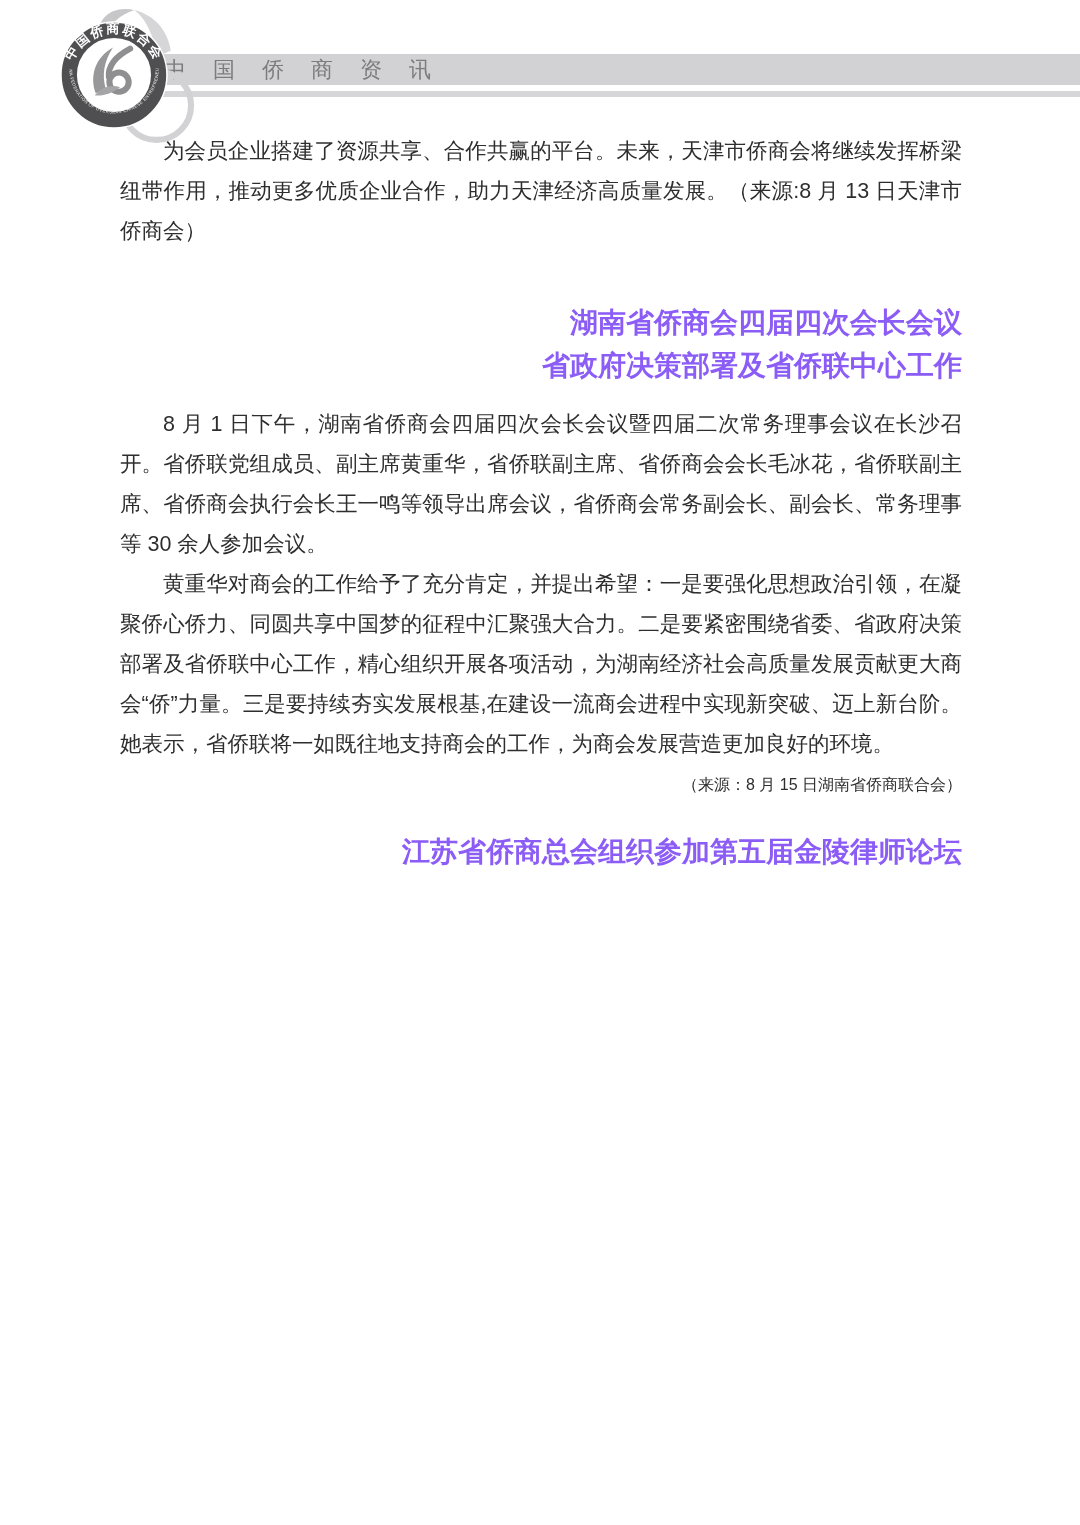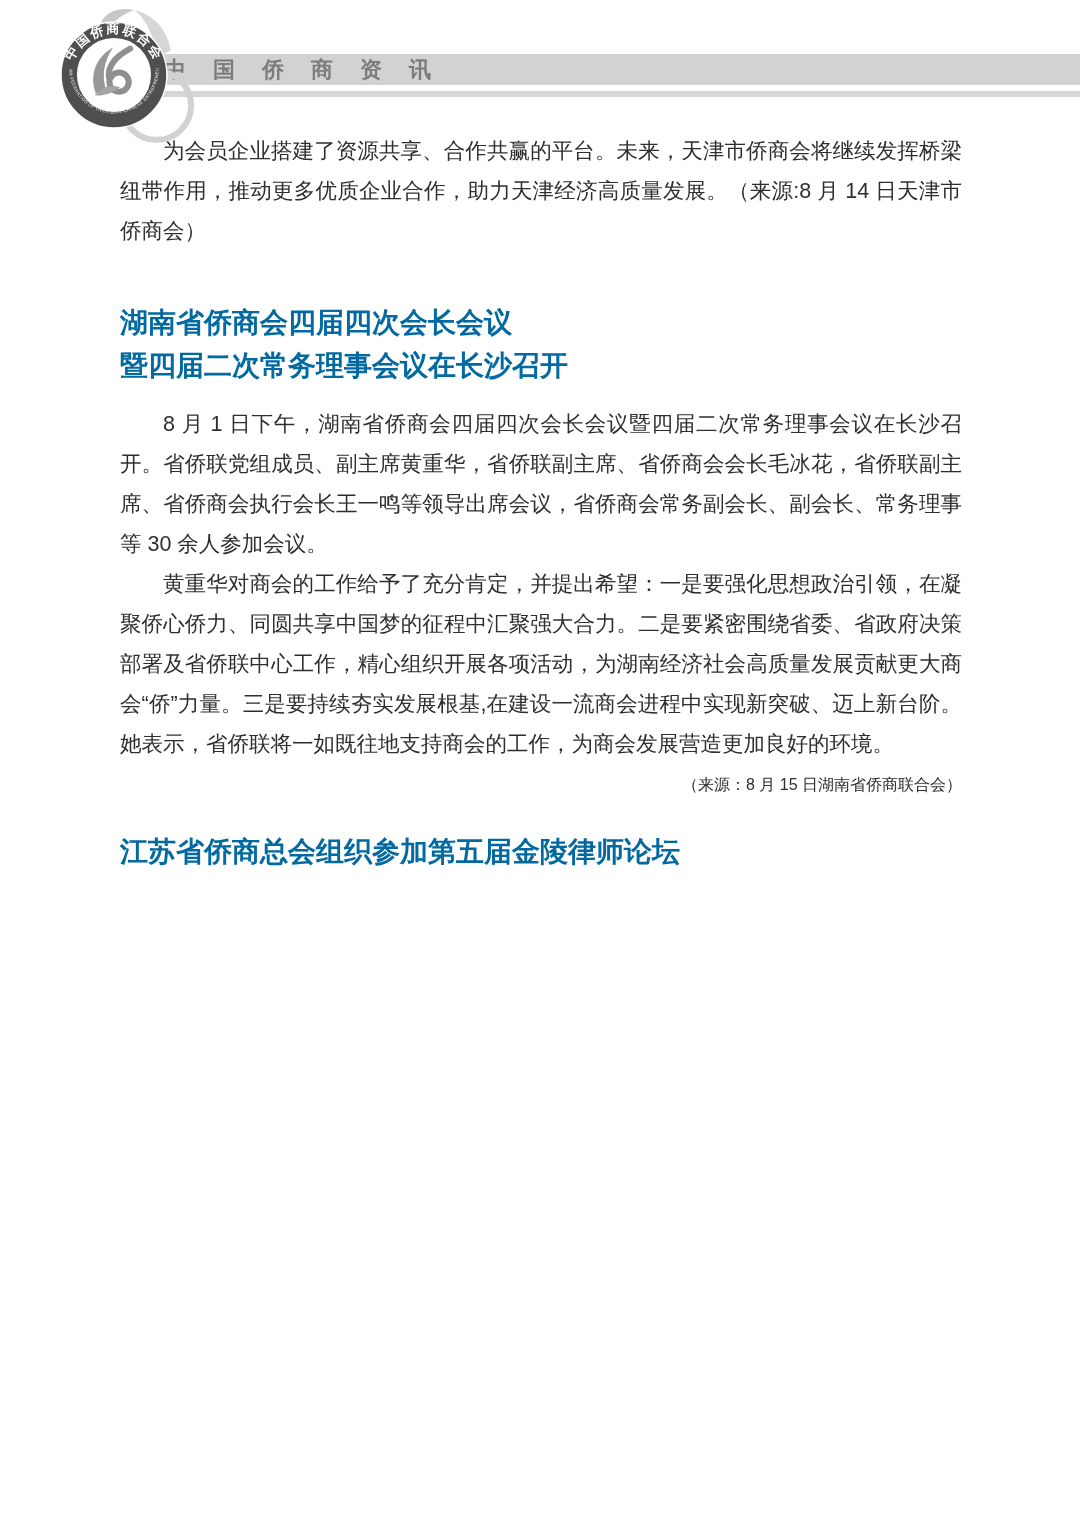--- a/index.html
+++ b/index.html
@@ -8,21 +8,21 @@
     width: 1080px; height: 1525px;
     position: relative;
     overflow: hidden;
     font-family: "Liberation Sans", sans-serif;
     color: #2e2e2e;
   }
   
   .band {
     position: absolute; top: 54px; left: 118px; right: 0; height: 31px;
     background: #d2d2d4;
-    display: flex; align-items: center; font-weight: bold;
+    display: flex; align-items: center;
   }
   .band-title {
     padding-left: 46px;
     font-size: 22px;
     letter-spacing: 27px;
     color: #7c7c7e;
     white-space: nowrap;
   }
   .band-underline {
     position: absolute; top: 91px; left: 148px; right: 0; height: 6px;
@@ -43,22 +43,22 @@
     text-align: justify;
     text-justify: inter-ideograph;
     word-break: break-all;
     text-indent: 2em;
     color: #2e2e2e;
   }
   .article-title {
     font-size: 28px;
     line-height: 43px;
     font-weight: 700;
-    text-align: left;
-    color: #0369a1;
+    text-align: right;
+    color: #8b5cf6;
   }
   .title-hunan { margin: 50px 0 17px 0; }
   .source-line {
     font-size: 16px;
     line-height: 42px;
     text-align: right;
     color: #2e2e2e;
   }
   .title-jiangsu { margin: 24px 0 20px 0; }
   .wide-lines { line-height: 45px; }
@@ -97,25 +97,25 @@
   <g>
     <path d="M60,88 C54,72 59,53 77,43 C68,57 66,70 70,84 Z" fill="#98989a"></path>
     <path d="M94,44 C79,52 72,62 73,72" stroke="#8f8f91" stroke-width="6" fill="none" stroke-linecap="round"></path>
     <circle cx="83" cy="77" r="9.5" fill="none" stroke="#8f8f91" stroke-width="6"></circle>
     <path d="M59,90 C66,82 75,79 84,82 C76,88 67,91 59,90 Z" fill="#a5a5a7"></path>
   </g>
 </svg>
 
 <div class="content">
 
-  <p class="body-text">为会员企业搭建了资源共享、合作共赢的平台。未来，天津市侨商会将继续发挥桥梁纽带作用，推动更多优质企业合作，助力天津经济高质量发展。（来源:8 月 14 日天津市侨商会）</p>
+  <p class="body-text">为会员企业搭建了资源共享、合作共赢的平台。未来，天津市侨商会将继续发挥桥梁纽带作用，推动更多优质企业合作，助力天津经济高质量发展。（来源:8 月 13 日天津市侨商会）</p>
 
   <div class="article-title title-hunan">
     <div>湖南省侨商会四届四次会长会议</div>
-    <div>暨四届二次常务理事会议在长沙召开</div>
+    <div>省政府决策部署及省侨联中心工作</div>
   </div>
   <p class="body-text">8 月 1 日下午，湖南省侨商会四届四次会长会议暨四届二次常务理事会议在长沙召开。省侨联党组成员、副主席黄重华，省侨联副主席、省侨商会会长毛冰花，省侨联副主席、省侨商会执行会长王一鸣等领导出席会议，省侨商会常务副会长、副会长、常务理事等 30 余人参加会议。</p>
   <p class="body-text">黄重华对商会的工作给予了充分肯定，并提出希望：一是要强化思想政治引领，在凝聚侨心侨力、同圆共享中国梦的征程中汇聚强大合力。二是要紧密围绕省委、省政府决策部署及省侨联中心工作，精心组织开展各项活动，为湖南经济社会高质量发展贡献更大商会“侨”力量。三是要持续夯实发展根基,在建设一流商会进程中实现新突破、迈上新台阶。她表示，省侨联将一如既往地支持商会的工作，为商会发展营造更加良好的环境。</p>
   <p class="source-line">（来源：8 月 15 日湖南省侨商联合会）</p>
 
   <div class="article-title title-jiangsu">江苏省侨商总会组织参加第五届金陵律师论坛</div>
 
 </div>
 
 </body></html>

